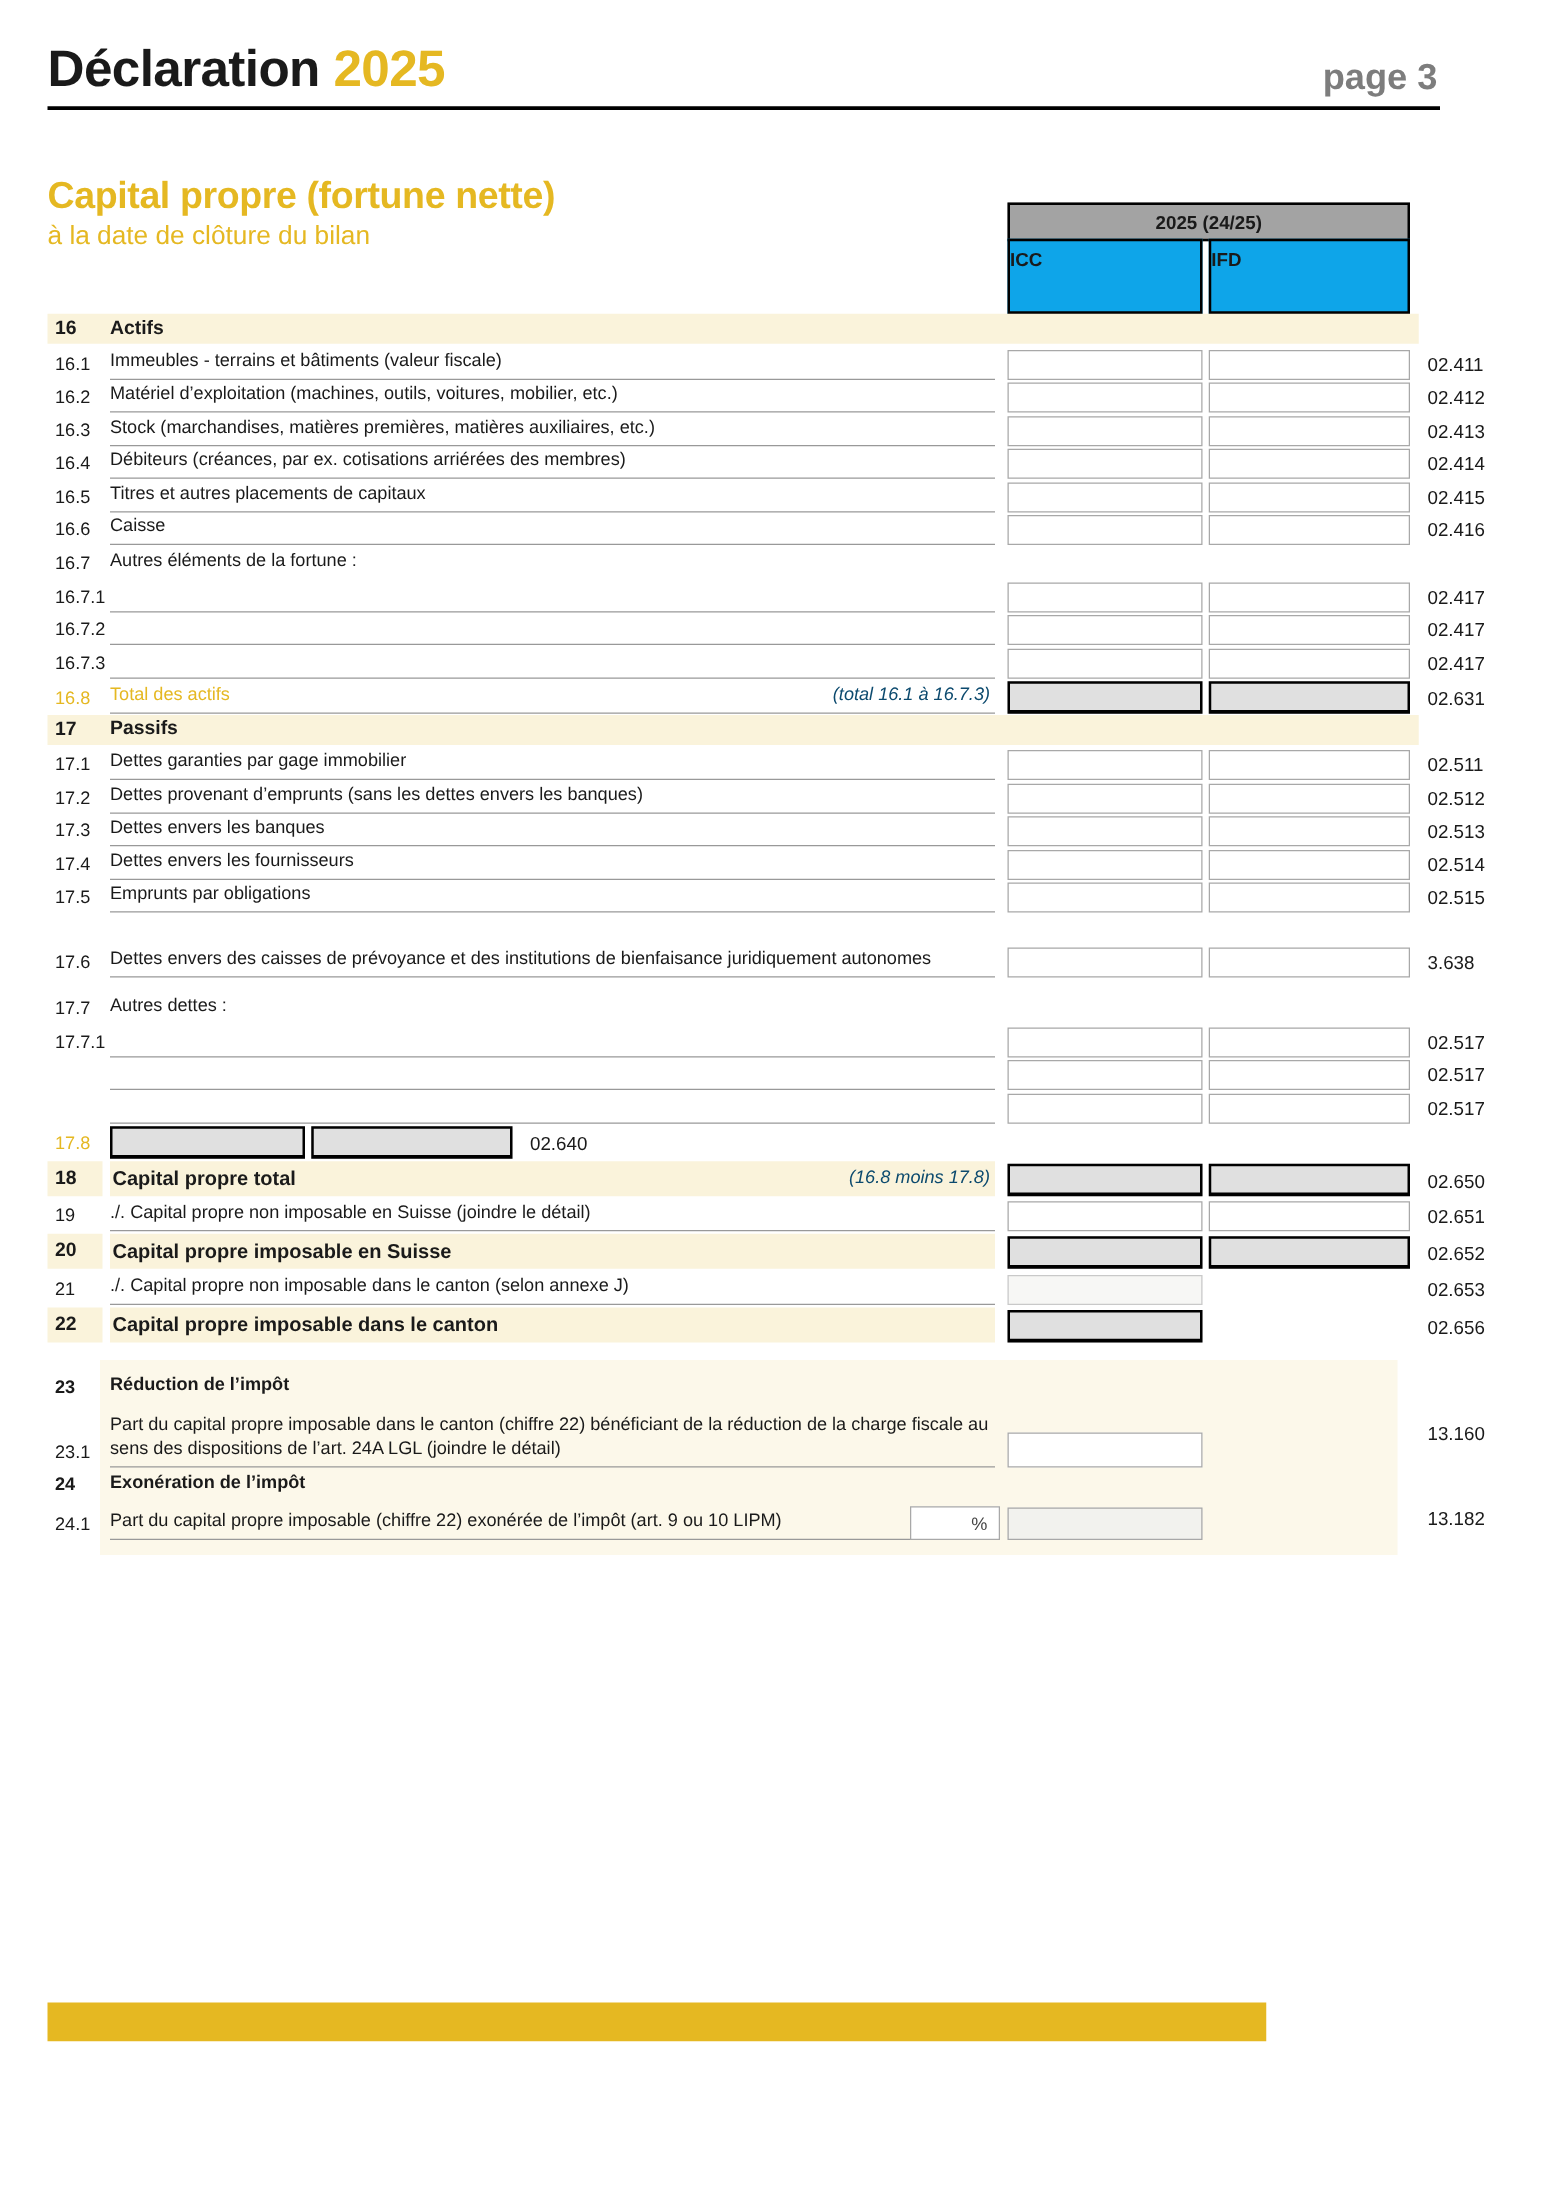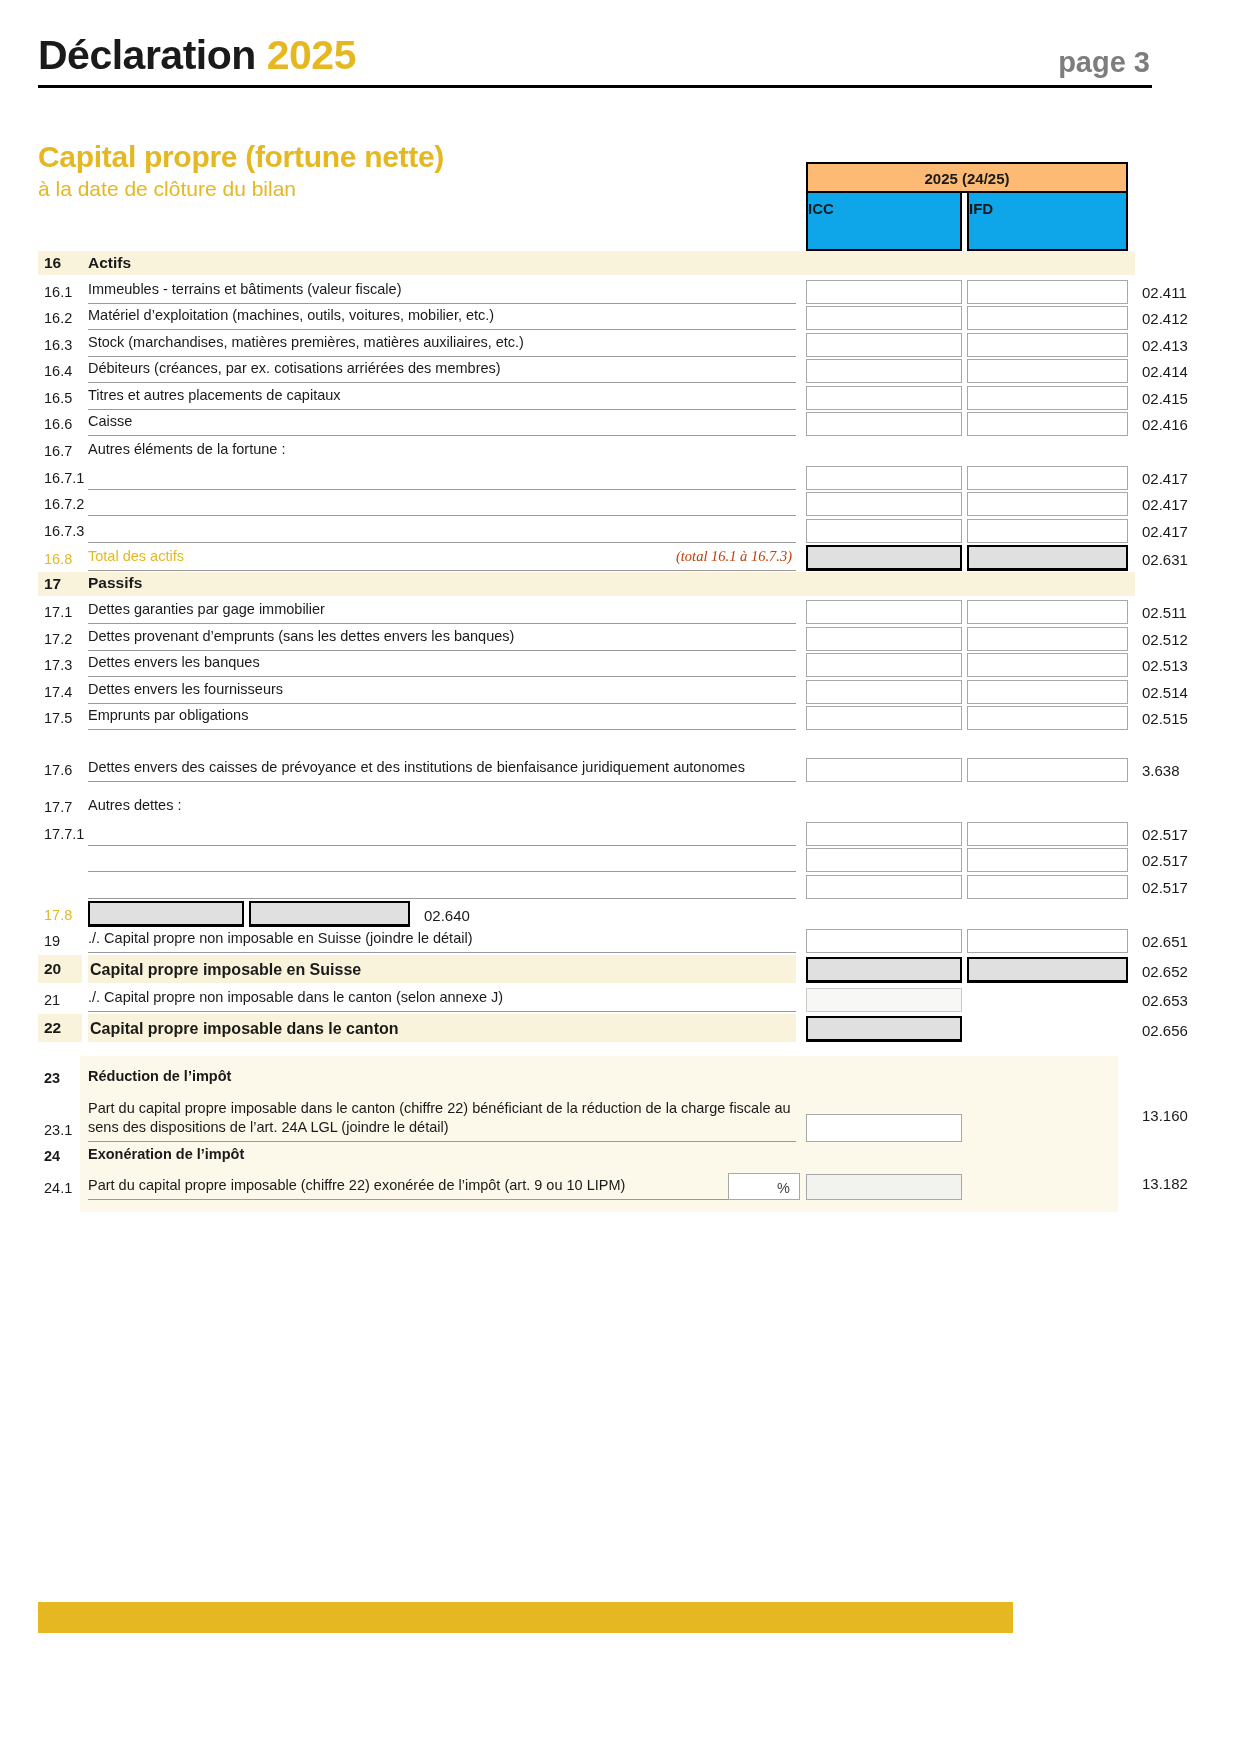--- a/index.html
+++ b/index.html
@@ -13,21 +13,21 @@
          border-bottom:3px solid #000; }
   .hdr-title { position:absolute; left:0; bottom:6px; font-size:41px; font-weight:900; letter-spacing:-0.5px; }
   .hdr-year { color:#E5B822; }
   .hdr-page { position:absolute; right:2px; bottom:6px; font-size:29px; font-weight:700; color:#7d7d7d; }
   
   .doc-title { position:absolute; left:38px; top:140px; }
   .doc-title .main { font-size:30px; font-weight:800; color:#E5B822; letter-spacing:-0.3px; }
   .doc-title .sub  { font-size:21px; color:#E5B822; margin-top:3px; }
   
   .ybox-head { position:absolute; left:806px; top:162px; width:322px; height:31px;
-    background:#fdba74; border:2px solid #000; text-align:center;
+    background:#a3a3a3; border:2px solid #000; text-align:center;
     font-size:15px; font-weight:700; padding-top:6px; }
   .ybox-cell { position:absolute; top:191px; height:61px; background:#0ea5e9;
     border:2px solid #000; border-bottom-width:3px; text-align:left;
     font-size:15px; font-weight:700; padding-top:7px; }
   .ybox-icc { left:806px; width:156px; }
   .ybox-ifd { left:967px; width:161px; }
   
   .form { position:absolute; left:38px; top:250px; width:1152px; }
   .row { display:flex; align-items:flex-end; position:relative; }
   .c-num { width:44px; margin-right:6px; flex:none; font-size:14.5px; padding:0 0 4px 6px; }
@@ -49,21 +49,21 @@
   .subhead { height:27px; }
   .subhead.mt { margin-top:10px; }
   .bold-subhead .c-label, .bold-subhead .c-num { font-weight:700; }
   .total { height:28px; }
   .total .c-num, .total .label-text { color:#E5B822; font-weight:400; }
   .band { height:28px; margin:2px 0; }
   .band .c-num { background:#FAF3DB; height:28px; padding-top:5px; font-weight:700; font-size:15.5px; }
   .band .c-label { background:#FAF3DB; height:28px; padding:5px 4px 0 2px; font-weight:700; font-size:16px; }
   .twoline { height:52px; }
   .note { position:absolute; right:4px; bottom:4px; font-style:italic; font-weight:400;
-          font-size:14.5px; color:#c2410c;font-family:Liberation Serif, serif; }
+          font-size:14.5px; color:#0c4a6e; }
   .band .note { bottom:5px; }
   .pct-box { position:absolute; right:-4px; bottom:-1px; width:72px; height:27px;
     background:#fff; border:1px solid #a8a8a8; text-align:right;
     padding:5px 9px 0 0; font-size:14.5px; color:#444; }
   .pad-pct { padding-right:90px; }
   
   .group { position:relative; margin-top:14px; padding:8px 0 12px 0; }
   .group-bg { position:absolute; left:42px; right:72px; top:0; bottom:0; background:#FCF8EA; }
   .group .row { position:relative; z-index:1; }
   .g231 { height:52px; }
@@ -244,20 +244,27 @@
           <div class="c-label"><span class="label-text"></span></div>
           <div class="c-icc box white"></div>
           <div class="c-ifd box white"></div>
           <span class="c-code">02.517</span>
         </div>
         <div class="row total u">
           <span class="c-num">17.8</span>
           <div class="c-icc box gray"></div>
           <div class="c-ifd box gray"></div>
           <span class="c-code">02.640</span>
+        </div>
+        <div class="row band">
+          <span class="c-num">18</span>
+          <div class="c-label"><span class="label-text">Capital propre total</span><span class="note">(16.8 moins 17.8)</span></div>
+          <div class="c-icc box gray"></div>
+          <div class="c-ifd box gray"></div>
+          <span class="c-code">02.650</span>
         </div>
         <div class="row item u">
           <span class="c-num">19</span>
           <div class="c-label"><span class="label-text">./. Capital propre non imposable en Suisse (joindre le détail)</span></div>
           <div class="c-icc box white"></div>
           <div class="c-ifd box white"></div>
           <span class="c-code">02.651</span>
         </div>
         <div class="row band">
           <span class="c-num">20</span>

